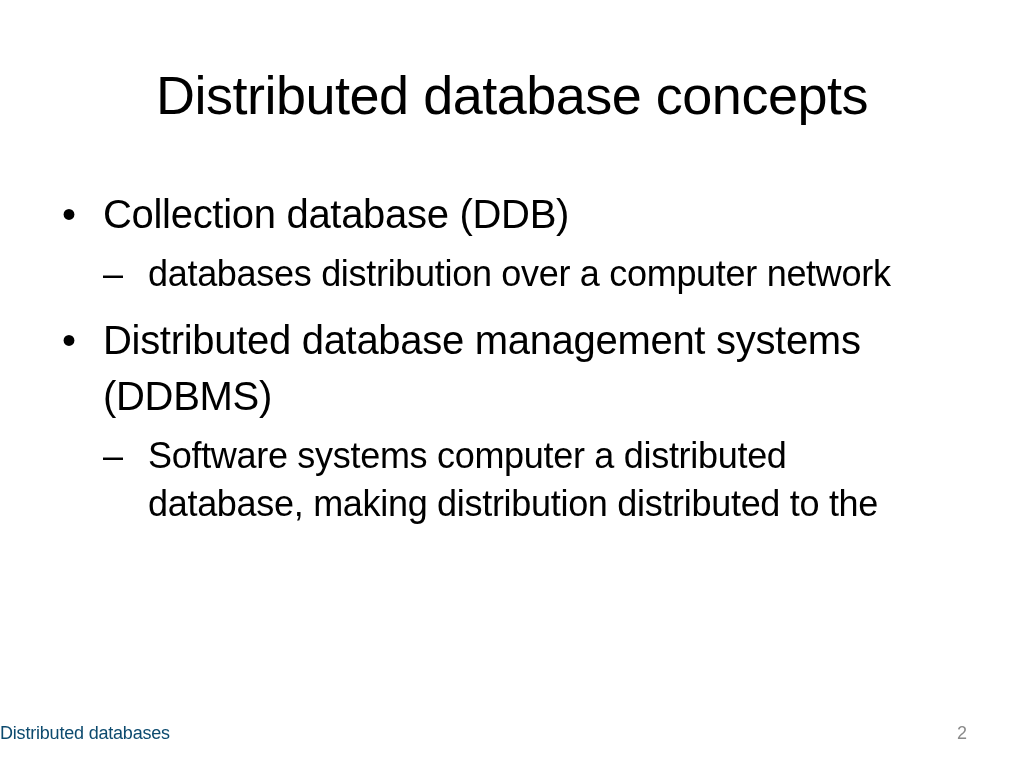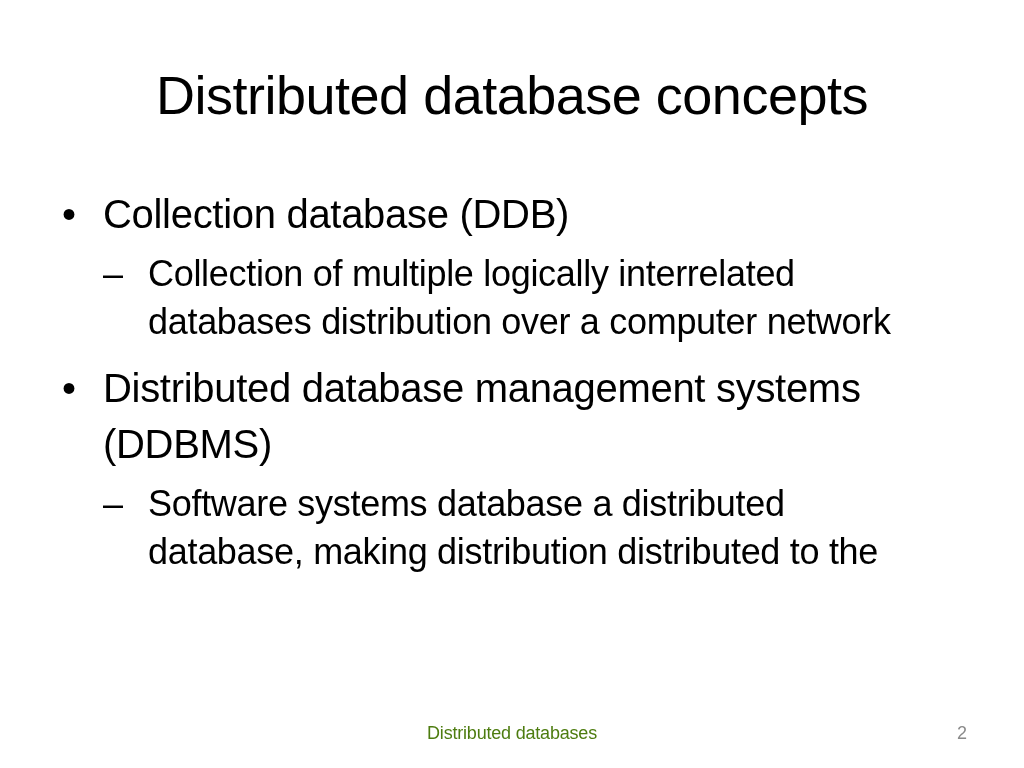--- a/index.html
+++ b/index.html
@@ -62,24 +62,24 @@
   .item-1 { margin-top: 8px; }
   .item-2 { margin-top: 14px; }
   .item-3 { margin-top: 8px; }
   .line { white-space: pre; }
   .bold { font-weight: 400; }
   .footer-text {
     position: absolute;
     top: 722px;
     left: 0;
     width: 1024px;
-    text-align: center;
+    text-align: left;
     font-size: 18px;
     line-height: 22px;
-    color: #4d7c0f;
+    color: #0c4a6e;
     letter-spacing: -0.2px;
   }
   .page-number {
     position: absolute;
     top: 722px;
     right: 57px;
     font-size: 18px;
     line-height: 22px;
     color: #8a8a8a;
   }
@@ -93,33 +93,32 @@
 
   <div class="content">
 
     <div class="bullet-item level1 item-0">
       <span class="marker">•</span>
       <div class="line">Collection database (DDB)</div>
     </div>
 
     <div class="bullet-item level2 item-1">
       <span class="marker">–</span>
-      <div class="line">Collection of multiple logically interrelated</div>
       <div class="line"><span>databases distribution over a computer </span><span class="bold">network</span></div>
     </div>
 
     <div class="bullet-item level1 item-2">
       <span class="marker">•</span>
       <div class="line">Distributed database management systems</div>
       <div class="line">(DDBMS)</div>
     </div>
 
     <div class="bullet-item level2 item-3">
       <span class="marker">–</span>
-      <div class="line">Software systems database a distributed</div>
+      <div class="line">Software systems computer a distributed</div>
       <div class="line"><span>database, making distribution </span><span class="bold">distributed</span><span> to the</span></div>
     </div>
 
   </div>
 
   <div class="footer-text">Distributed databases</div>
   <div class="page-number">2</div>
 
 </div>
 

